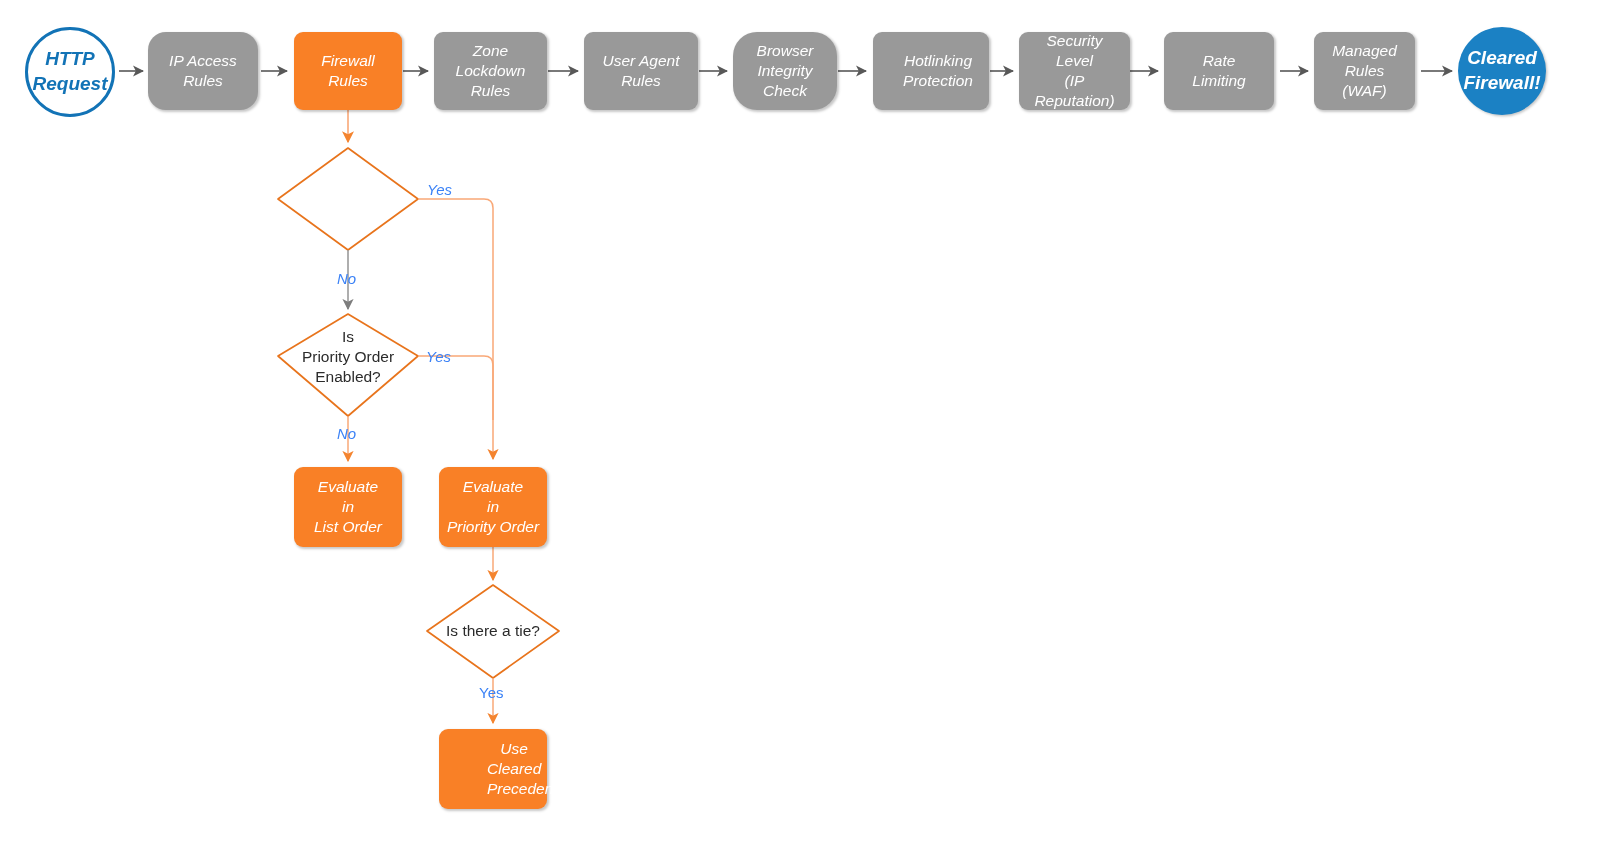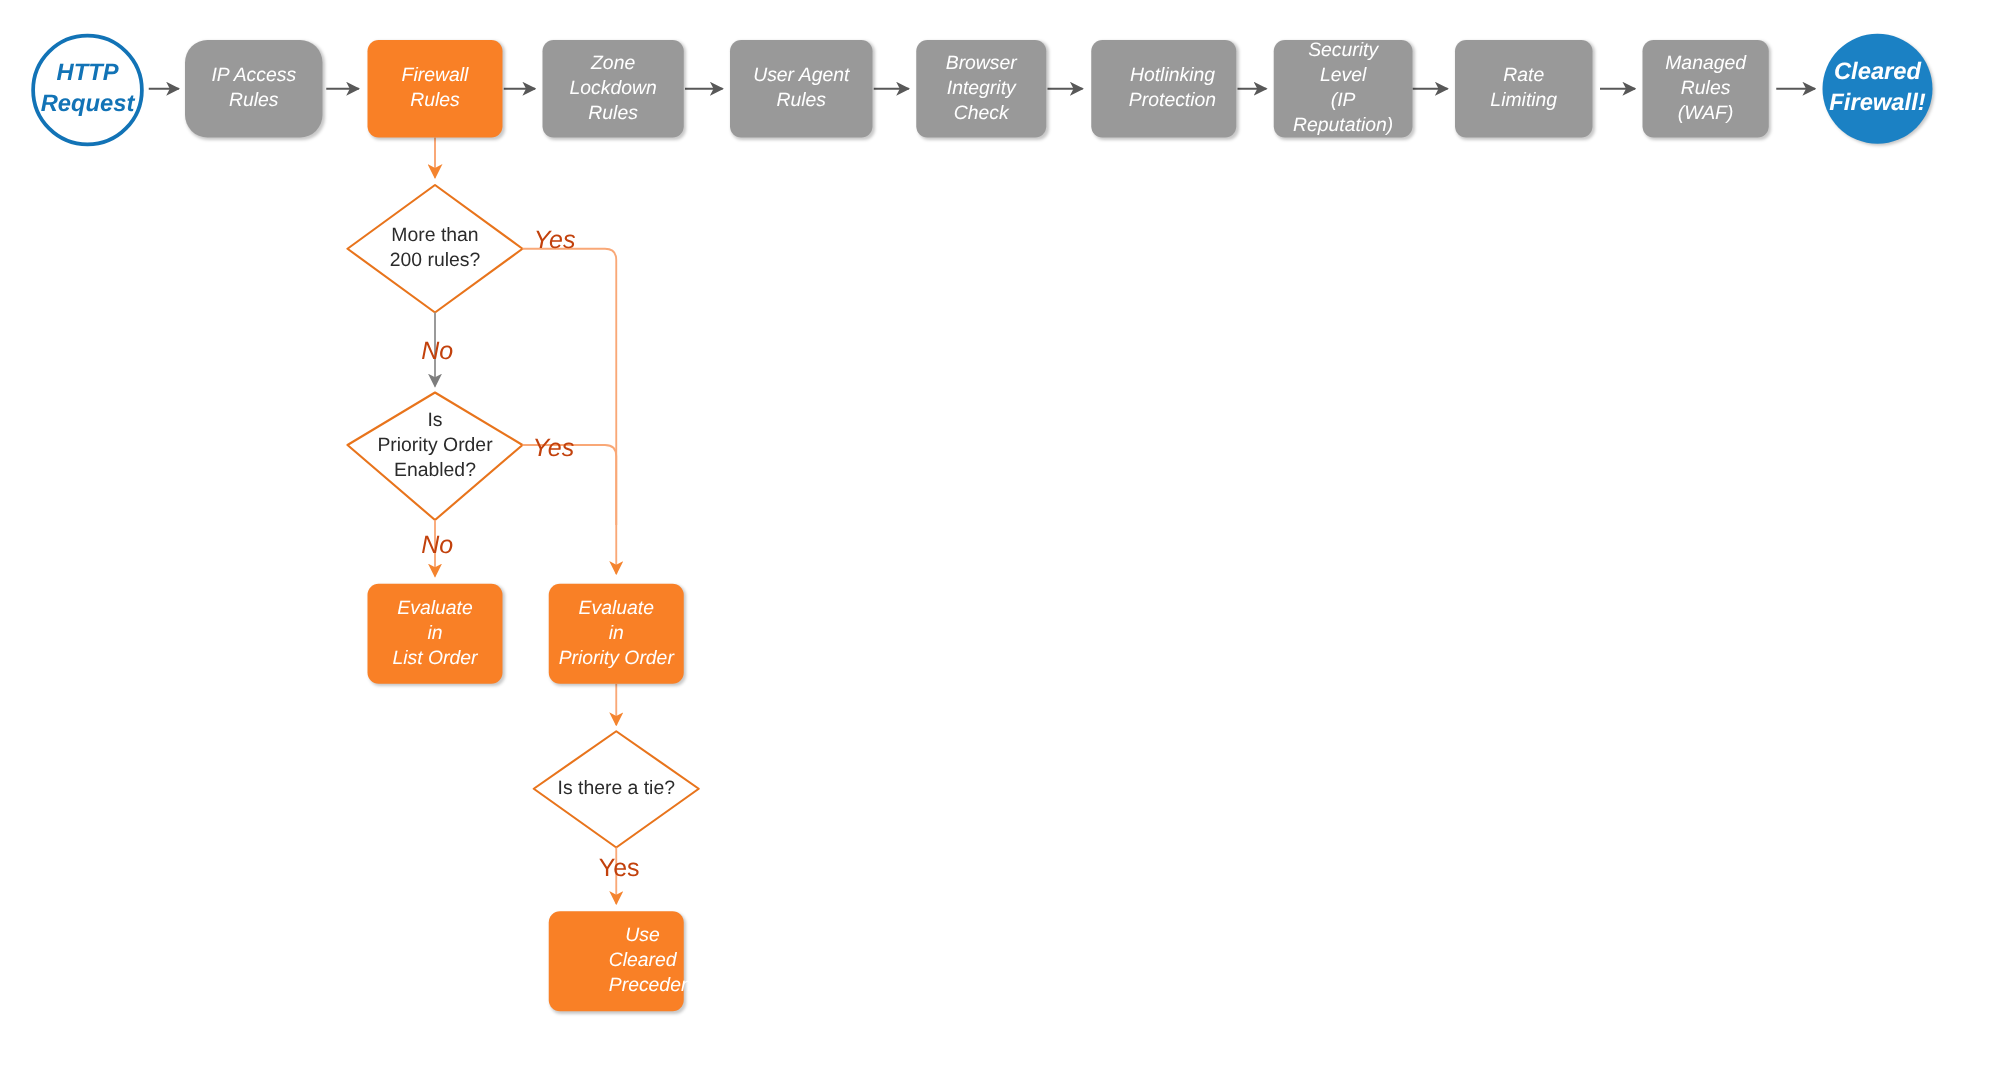--- a/index.html
+++ b/index.html
@@ -83,23 +83,23 @@
     justify-content: center;
     text-align: center;
     font-size: 15.5px;
     line-height: 1.3;
     color: #2b2b2b;
     font-style: normal;
   }
   
   .edge-label {
     position: absolute;
-    font-size: 20px;
+    font-size: 15px;
     font-style: italic;
-    color: #c2410c;
+    color: #3b82f6;
     white-space: nowrap;
   }
   .edge-label.plain {
     font-style: normal;
   }
 </style>
 </head>
 <body>
 
 <div id="canvas">
@@ -182,21 +182,21 @@
     </span>
   </div>
 
   <div class="node proc grey" style="left:584px; top:32px; width:114px; height:78px;">
     <span class="lbl">
       <span>User Agent</span><br>
       <span>Rules</span>
     </span>
   </div>
 
-  <div class="node proc grey" style="left:733px; top:32px; width:104px; height:78px;">
+  <div class="node proc grey" style="left:733px; top:32px; width:104px; height:78px;border-radius:24px;">
     <span class="lbl">
       <span>Browser</span><br>
       <span>Integrity</span><br>
       <span>Check</span>
     </span>
   </div>
 
   <div class="node proc grey" style="left:873px; top:32px; width:116px; height:78px;padding-left:20px;">
     <span class="lbl">
       <span>Hotlinking</span><br>
@@ -227,26 +227,20 @@
     </span>
   </div>
 
   <div class="node term filled" style="left:1458px; top:27px; width:88px; height:88px;">
     <span>
       <span>Cleared</span><br>
       <span>Firewall!</span>
     </span>
   </div>
 
-  <div class="decision" style="left:278px; top:168px; width:140px; height:62px;">
-    <span>
-      <span>More than</span><br>
-      <span>200 rules?</span>
-    </span>
-  </div>
 
   <div class="decision" style="left:272px; top:325px; width:152px; height:64px;">
     <span>
       <span>Is</span><br>
       <span>Priority Order</span><br>
       <span>Enabled?</span>
     </span>
   </div>
 
   <div class="decision" style="left:427px; top:616px; width:132px; height:30px;">

